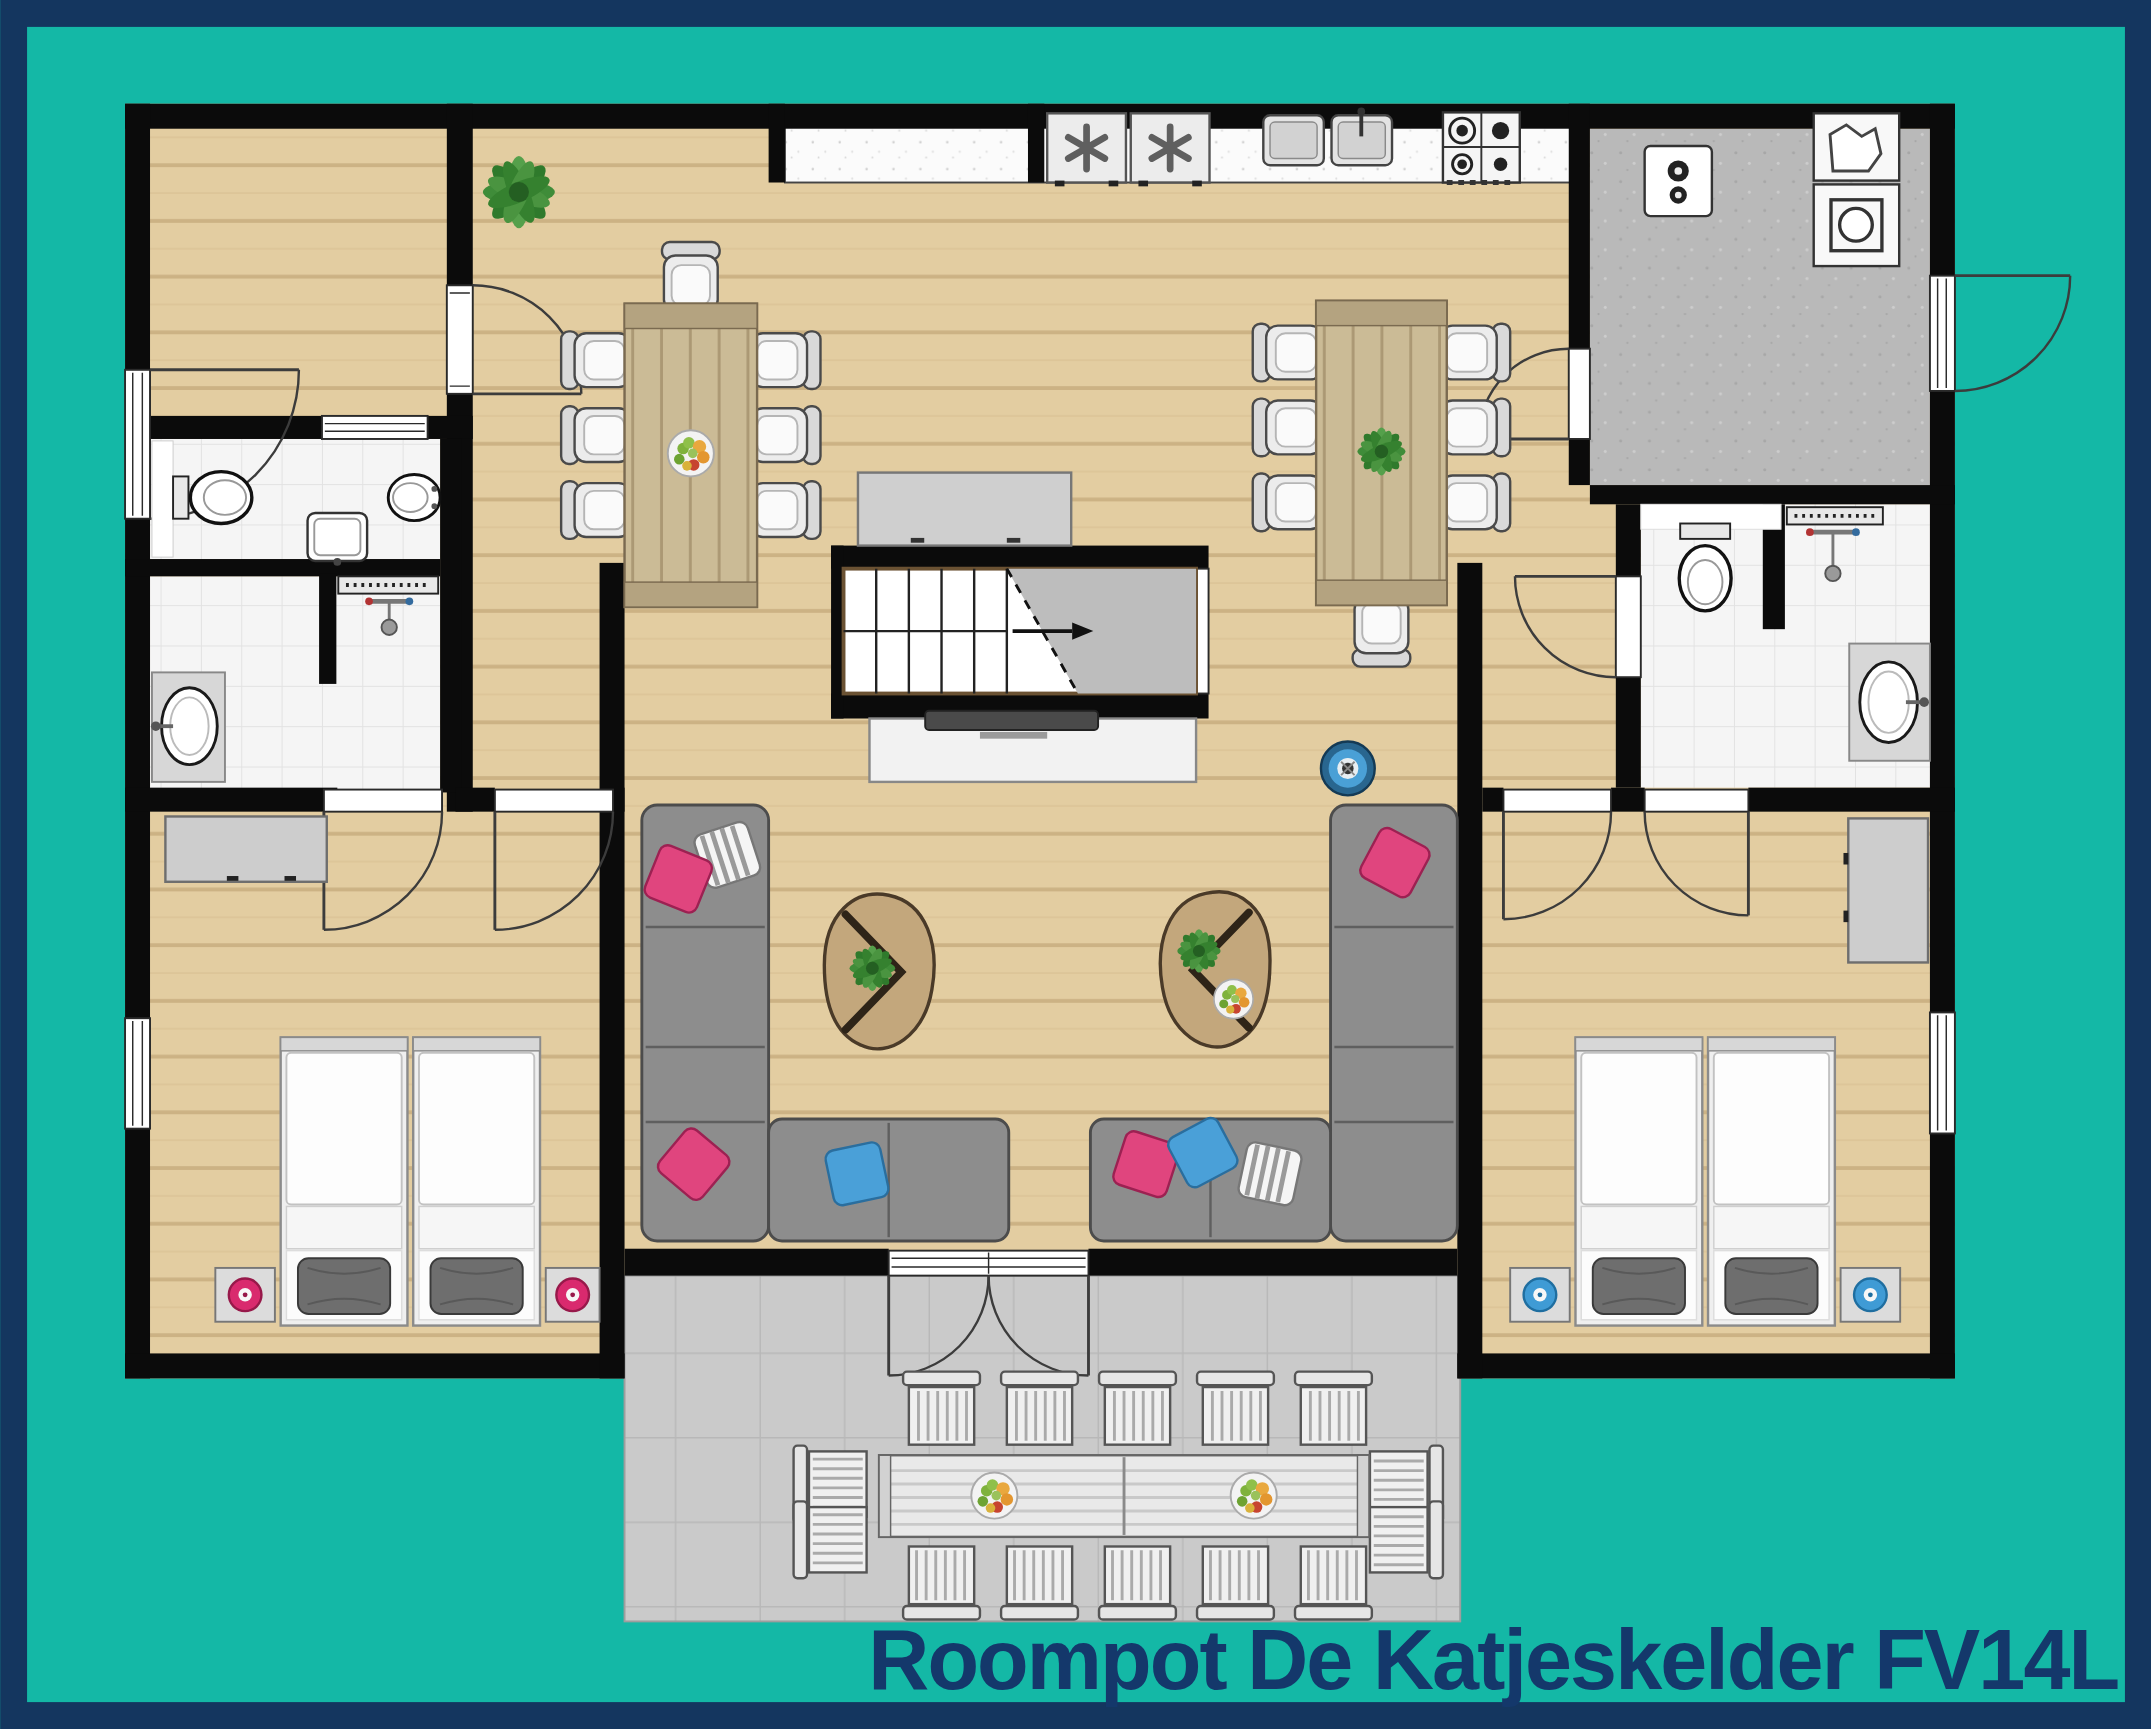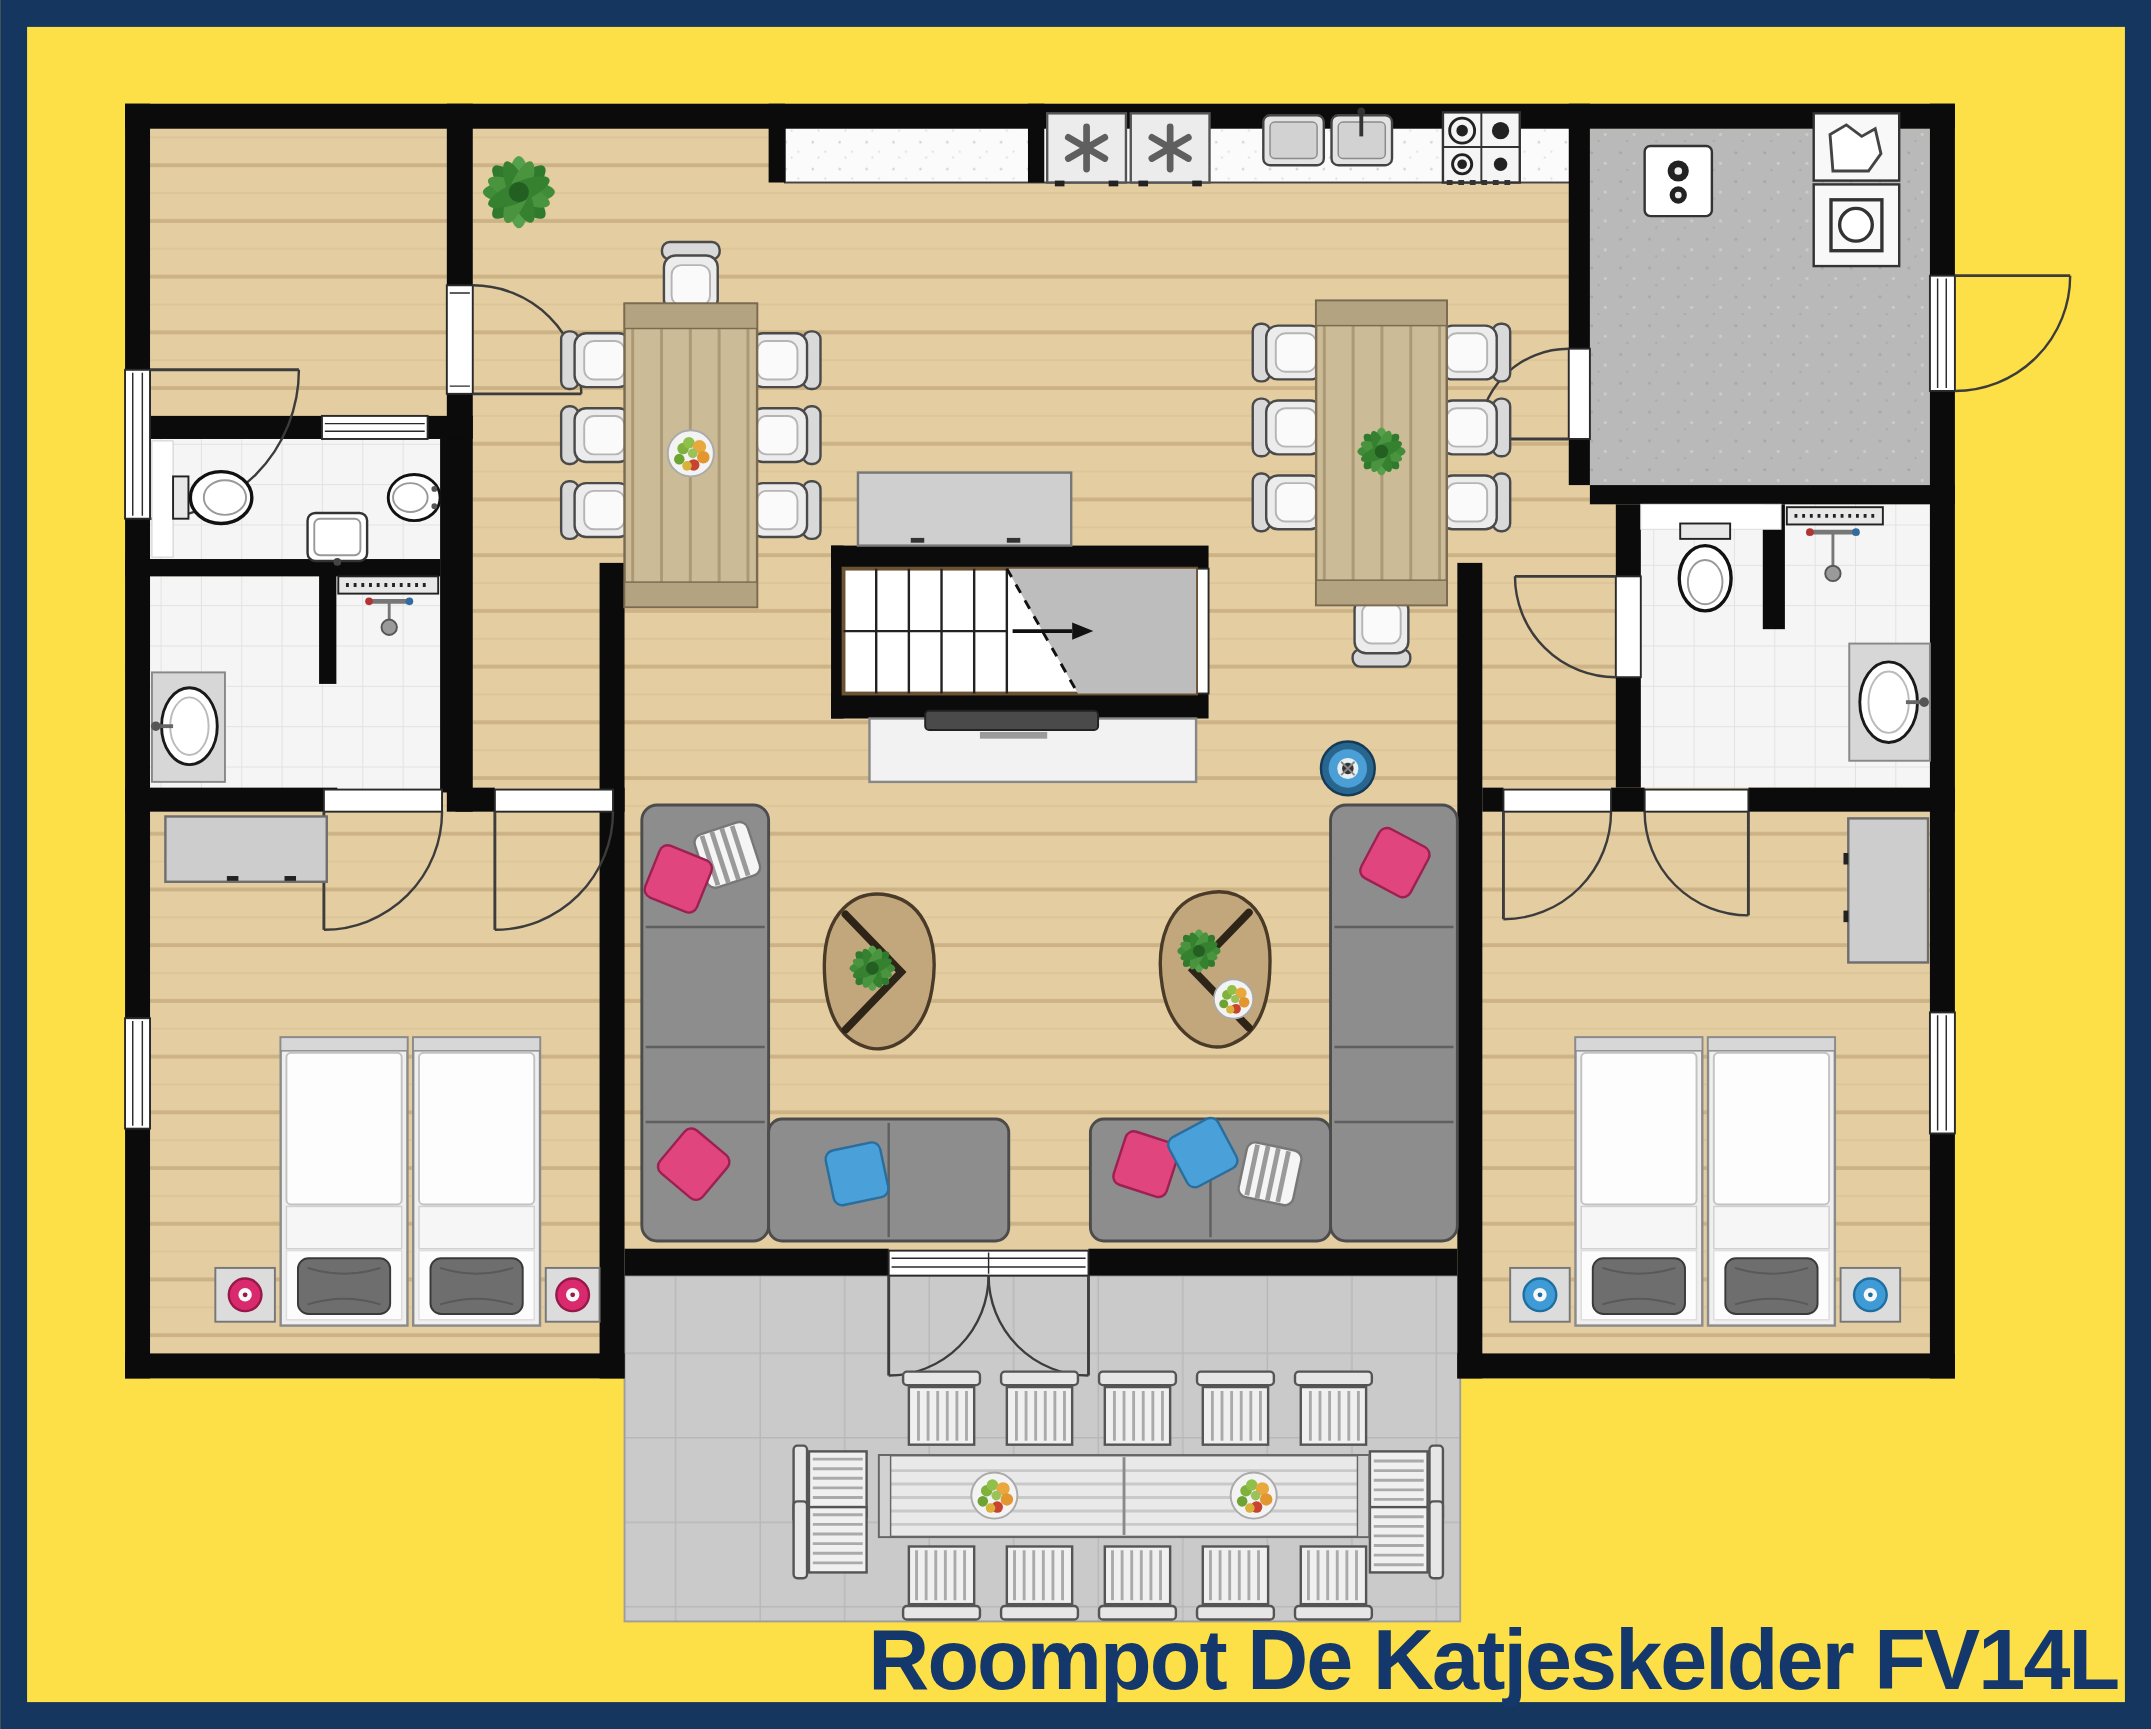--- a/index.html
+++ b/index.html
@@ -1,19 +1,19 @@
 <!DOCTYPE html>
 <html style="--c-frame: #14365f; --c-title: #14386b; --c-wall: #0b0b0b; --c-wood_floor: #e3cda1; --c-wood_plank_line: #c4a97b; --c-table_wood: #cbbb96; --c-tile_floor: #f5f5f5; --c-concrete_floor: #b9b9b9; --c-terrace_floor: #cacaca; --c-counter_top: #fbfbfb; --c-sofa_gray: #8d8d8d; --c-accent_pink: #d92a6e; --c-accent_blue: #3f9bd5; --c-plant_green: #3f8c39;"><head>
 <meta charset="utf-8">
 <style>
   :root{
     --c-frame:#14365f; --c-title:#14386b; --c-wall:#0b0b0b;
   }
   html,body{margin:0;padding:0;background:#fff;}
-  .page{position:relative;width:2152px;height:1729px;background:#fde047;overflow:hidden;}
+  .page{position:relative;width:2152px;height:1729px;background:#14b8a6;overflow:hidden;}
   svg{display:block;}
   .wall{fill:var(--c-wall);}
   .frame-rect{fill:none;stroke:var(--c-frame);stroke-width:28;}
   .title-text{fill:var(--c-title);font-family:"Liberation Sans",sans-serif;font-weight:bold;
               font-size:88px;letter-spacing:-2px;}
   .doorarc{fill:none;stroke:#3c3c3c;stroke-width:2.5;}
   .doorleaf{stroke:#3c3c3c;stroke-width:3;}
   .winframe{fill:#fff;stroke:#2a2a2a;stroke-width:2;}
   .winline{stroke:#2a2a2a;stroke-width:1.5;}
 </style>

